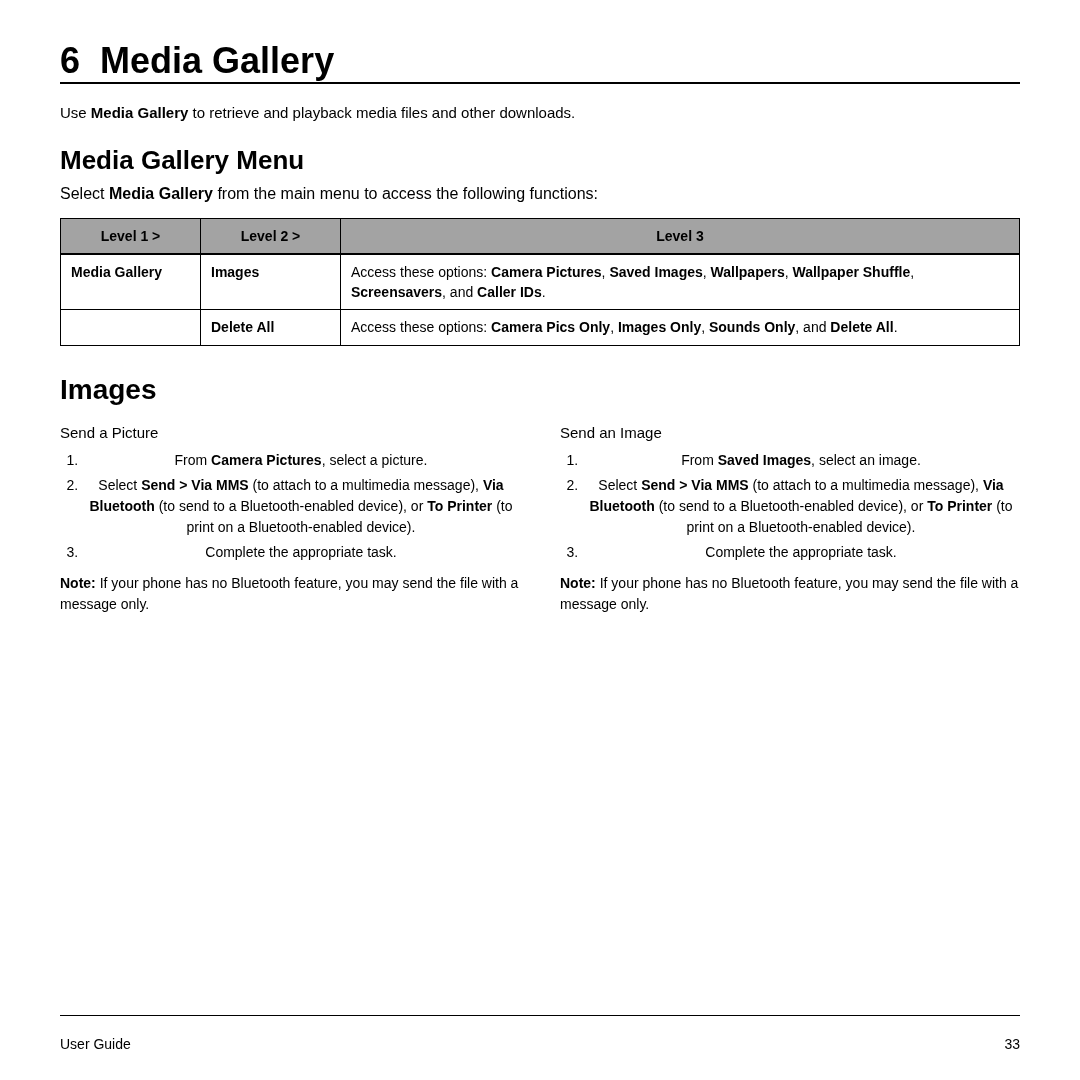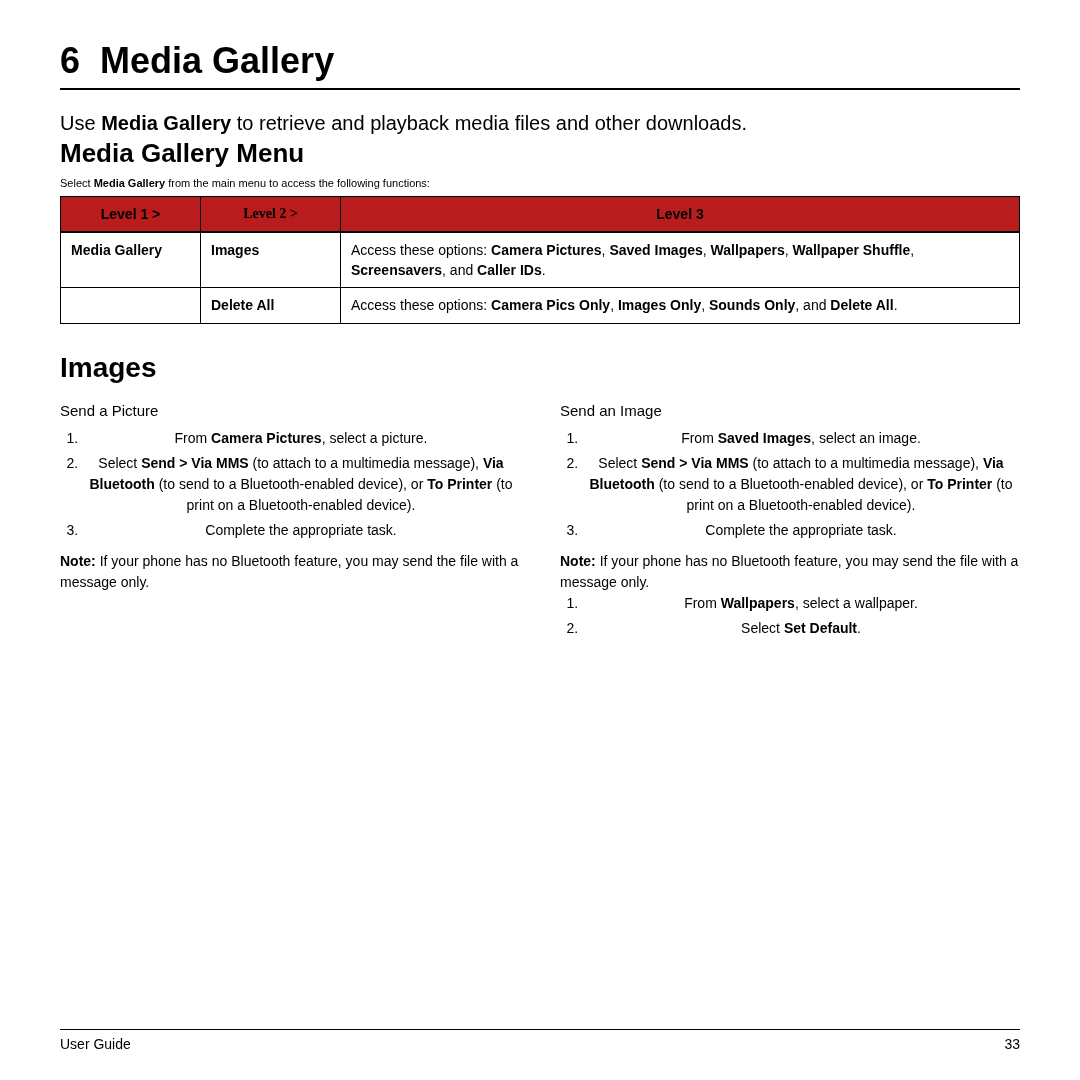--- a/index.html
+++ b/index.html
@@ -12,70 +12,71 @@
       color: #000000;
       padding: 40px 60px 40px 60px;
       overflow: hidden;
     }
 
     
     .page-header {
       display: flex;
       align-items: flex-end;
       border-bottom: 2px solid #000;
-      padding-bottom: 6px;
+      padding-bottom: 0;
       margin-bottom: 18px;
     }
     .page-header h1 {
       font-size: 36px;
       font-weight: bold;
       letter-spacing: 0px;
     }
 
     
     .intro-para {
-      font-size: 20px;
+      font-size: 15px;
+      margin-bottom: 20px;
       line-height: 1.5;
     }
 
     
     .section-heading {
       font-size: 26px;
       font-weight: bold;
       margin-bottom: 6px;
     }
 
     .section-subtext {
-      font-size: 11px;
-      margin-bottom: 4px;
+      font-size: 16px;
+      margin-bottom: 12px;
       line-height: 1.5;
     }
 
     
     table {
       width: 100%;
       border-collapse: collapse;
       margin-bottom: 28px;
       font-size: 14px;
     }
     table th, table td {
       border: 1px solid #000;
       padding: 7px 10px;
       vertical-align: top;
       line-height: 1.45;
     }
     table thead tr th {
       font-weight: bold;
-      background: #b91c1c;
+      background: #a3a3a3;
     }
     table thead tr {
       border-bottom: 2px solid #000;
     }
     .col1 { width: 140px; }
-    .col2 { width: 140px; font-family: Liberation Serif, serif; }
+    .col2 { width: 140px; }
     .col3 { width: auto; }
 
     
     .two-col {
       display: flex;
       gap: 40px;
       font-size: 14px;
     }
     .col-left, .col-right {
       flex: 1;
@@ -121,21 +122,21 @@
 
     
     .page-footer {
       position: absolute;
       bottom: 28px;
       left: 60px;
       right: 60px;
       display: flex;
       justify-content: space-between;
       border-top: 1px solid #000;
-      padding-top: 6px;
+      padding-top: 20px;
       font-size: 14px;
     }
   </style>
 </head>
 <body>
 
 <div class="page-header">
   <h1>
     <span>6</span>&nbsp;&nbsp;<span>Media Gallery</span>
   </h1>
@@ -195,24 +196,20 @@
 
   <div class="col-right">
     <p class="sub-section-title">Send an Image</p>
     <ol>
       <li>From <strong>Saved Images</strong>, select an image.</li>
       <li>Select <strong>Send &gt; Via MMS</strong> (to attach to a multimedia message), <strong>Via Bluetooth</strong> (to send to a Bluetooth-enabled device), or <strong>To Printer</strong> (to print on a Bluetooth-enabled device).</li>
       <li>Complete the appropriate task.</li>
     </ol>
     <p class="note-para"><strong>Note:</strong> If your phone has no Bluetooth feature, you may send the file with a message only.</p>
 
-    <ol>
-      <li>From <strong>Wallpapers</strong>, select a wallpaper.</li>
-      <li>Select <strong>Set Default</strong>.</li>
-    </ol>
   </div>
 
 </div>
 
 <div class="page-footer">
   <span>User Guide</span>
   <span>33</span>
 </div>
 
 </body></html>

